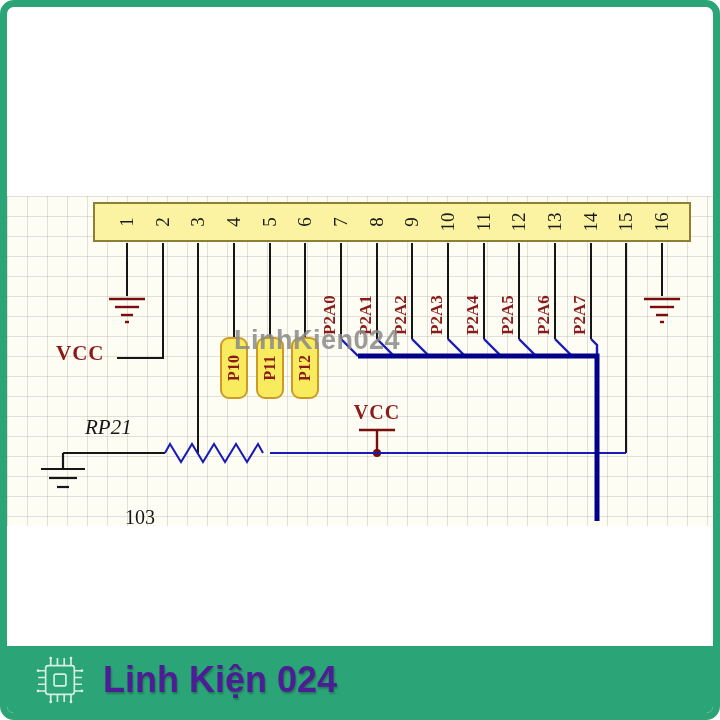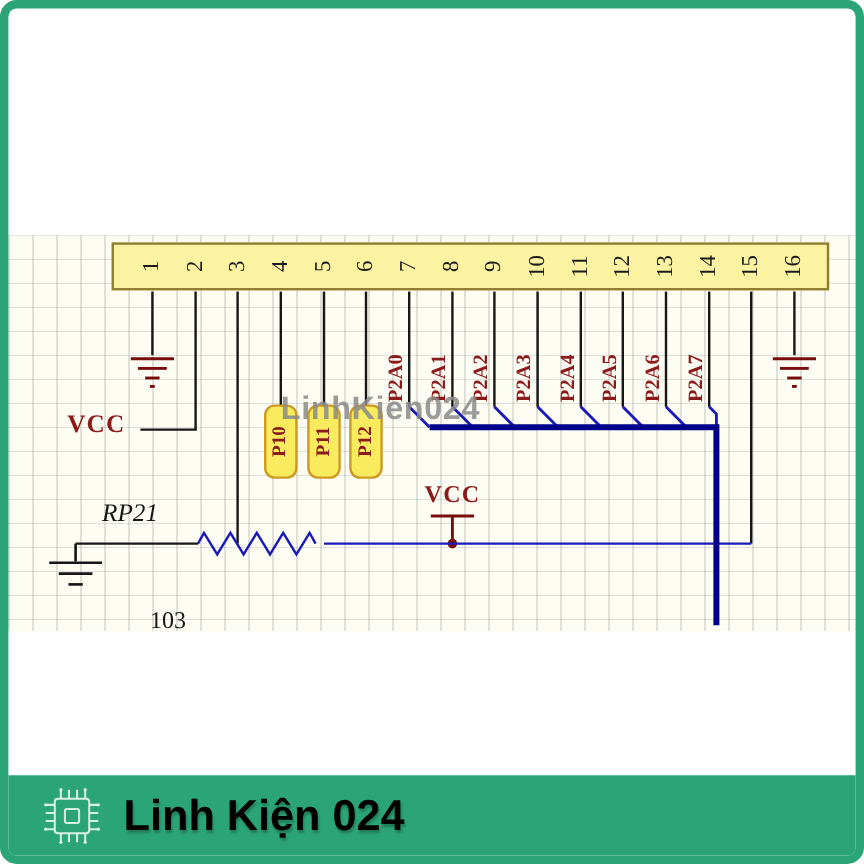--- a/index.html
+++ b/index.html
@@ -61,21 +61,21 @@
     font-size:27px; font-weight:700; color:#8a8a8a; opacity:.85;
     letter-spacing:.5px; z-index:6;
   }
   .footer {
     position:absolute; left:7px; right:7px; bottom:7px; height:67px;
     background:#2ba577; display:flex; align-items:center; gap:16px;
     padding-left:26px; z-index:5; border-radius:0 0 7px 7px; box-sizing:border-box;
   }
   .brand {
     font-family:"Liberation Sans", sans-serif; font-size:36px; font-weight:700;
-    color:#000000; text-shadow:1px 2px 2px rgba(0,0,0,.25);
+    color:#4c1d95; text-shadow:1px 2px 2px rgba(0,0,0,.25);
   }
 </style>
 </head>
 <body>
 
 <div class="frame">
 
   <div class="grid-band"></div>
 
   <div class="connector"></div>

